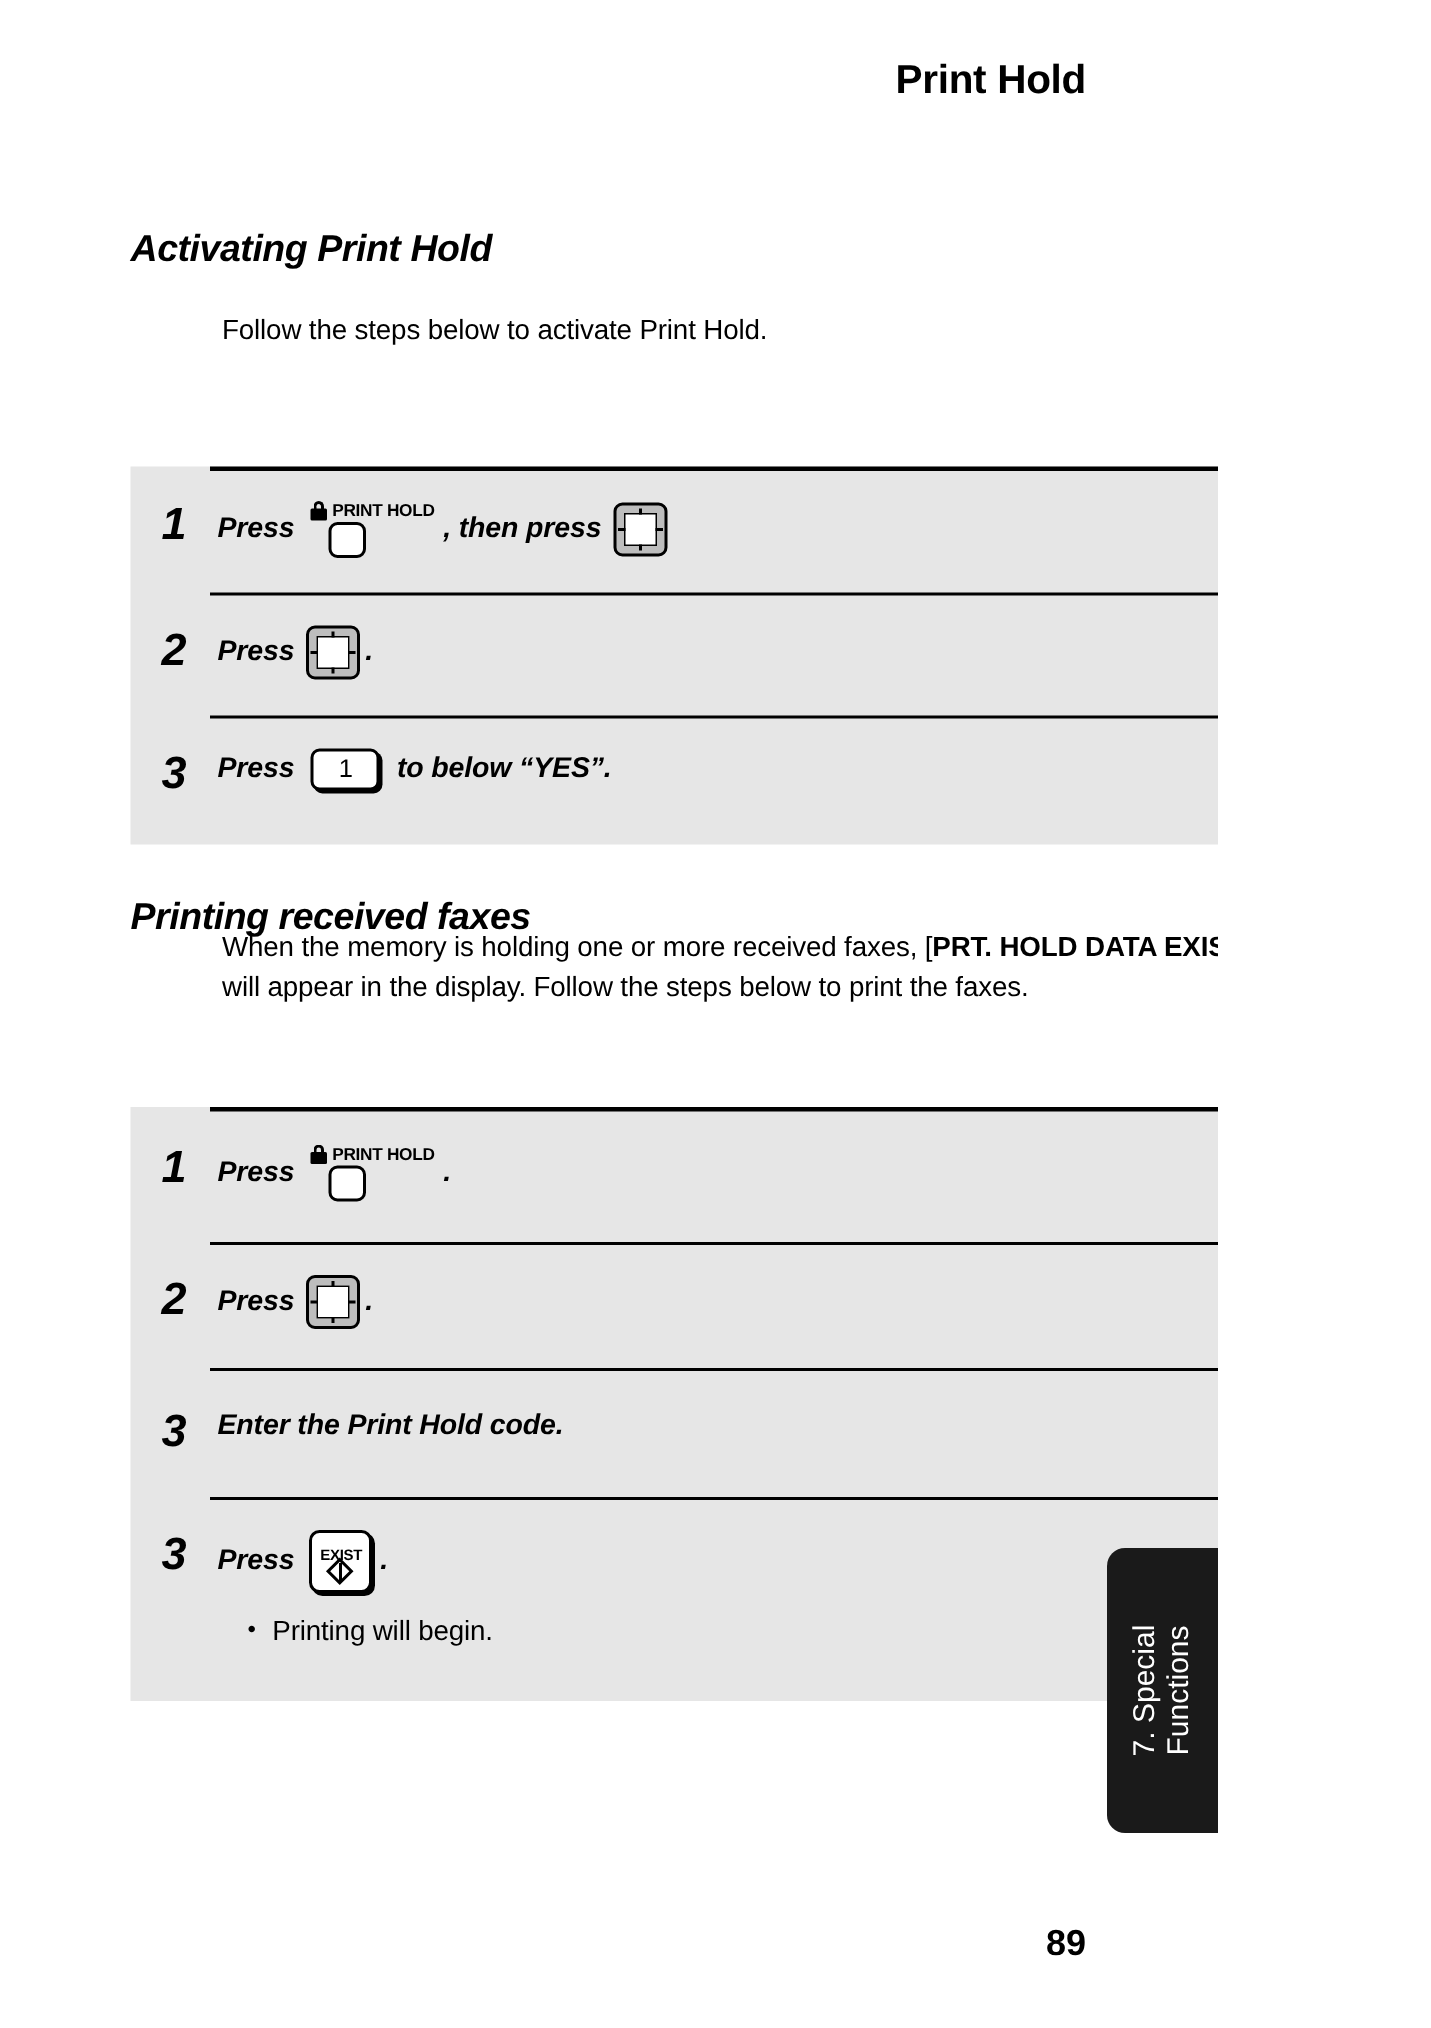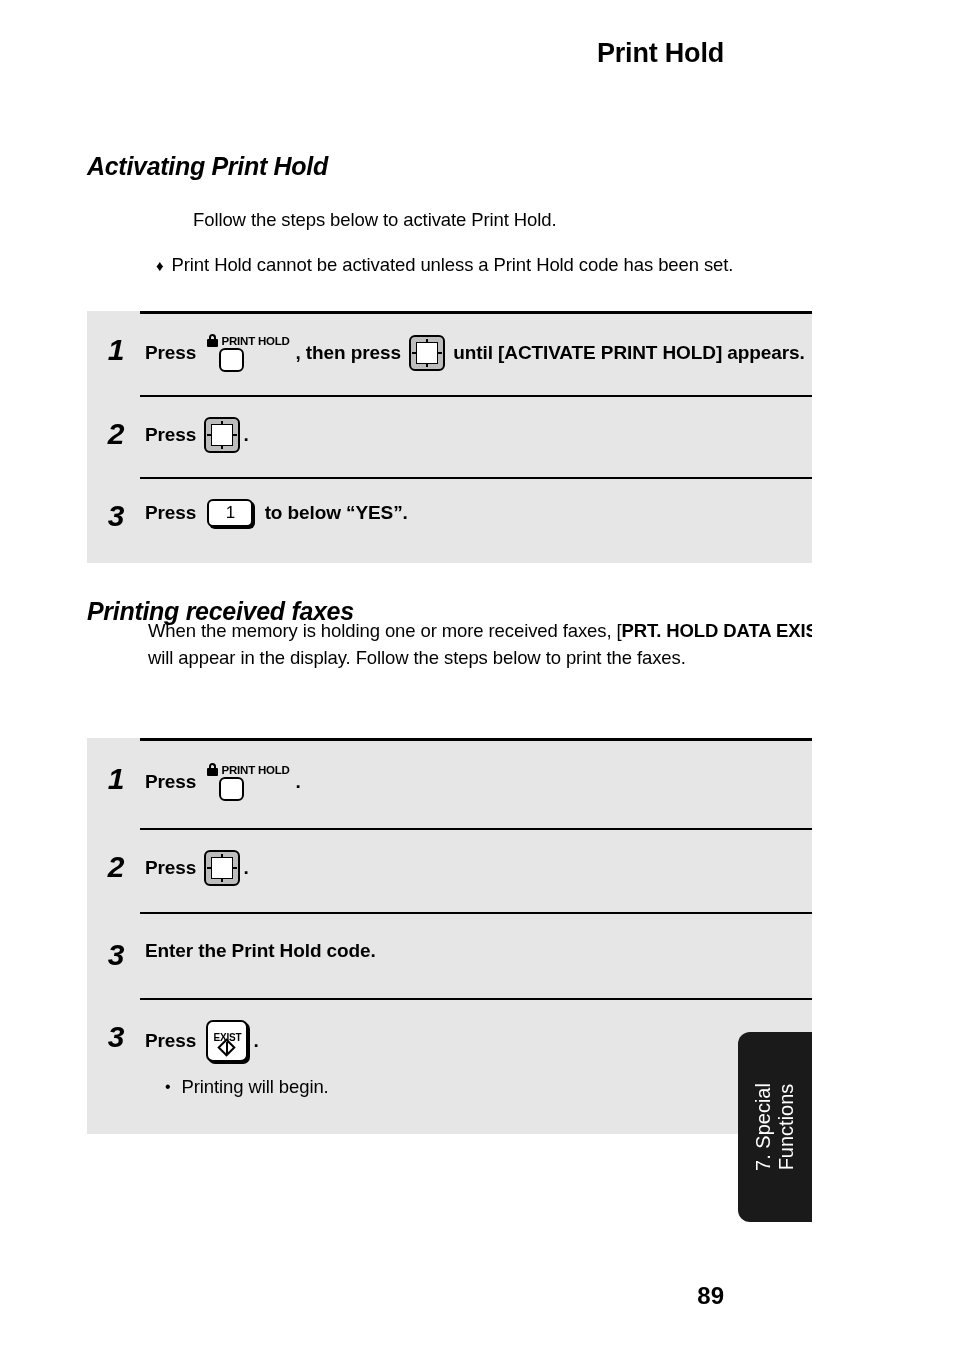--- a/index.html
+++ b/index.html
@@ -41,21 +41,21 @@
   #heading-printing  { top: 597px; }
 
   
   .intro {
     position: absolute;
     left: 148px;
     font-size: 18.5px;
     line-height: 27px;
     letter-spacing: -0.1px;
   }
-  #intro-activating { top: 206px; width: 700px; margin-left: 45px; }
+  #intro-activating { top: 206px; width: 700px; }
   #bullet-activating {
     position: absolute;
     left: 156px;
     top: 251px;
     width: 700px;
     font-size: 18.5px;
     line-height: 27px;
     letter-spacing: -0.1px;
   }
   #bullet-activating .diamond { margin-right: 8px; font-size: 15px; }
@@ -111,21 +111,21 @@
     line-height: 26px;
     letter-spacing: -0.1px;
     padding-right: 12px;
   }
   .step-line {
     display: flex;
     align-items: center;
     flex-wrap: wrap;
     min-height: 26px;
   }
-  .step-line .txt { white-space: pre; }
+  .step-line .txt { white-space: pre; font-style: italic; }
 
   
   .step-note {
     display: flex;
     align-items: flex-start;
     font-size: 18.5px;
     font-weight: normal;
     line-height: 26px;
     margin-top: 12px;
     margin-left: 20px;
@@ -307,23 +307,20 @@
 <body>
 
 <div class="page">
 
   <div class="running-head">Print Hold</div>
 
   <h2 class="section-heading" id="heading-activating">Activating Print Hold</h2>
 
   <p class="intro" id="intro-activating">Follow the steps below to activate Print Hold.</p>
 
-  <p id="bullet-activating">
-    <span class="diamond">♦</span><span>Print Hold cannot be activated unless a Print Hold code has been set.</span>
-  </p>
 
   <div class="steps" id="steps-one">
     <div class="toprule"></div>
 
     <div class="step-row" style="padding-top:22px;padding-bottom:22px;">
       <div class="step-num">1</div>
       <div class="step-body">
         <div class="step-line">
           <span class="txt">Press </span>
 
@@ -341,21 +338,20 @@
           <span class="txt">, then press </span>
 
           <span class="key key-arrow">
             <span class="bevel"></span>
             <span class="tick t"></span>
             <span class="tick b"></span>
             <span class="tick l"></span>
             <span class="tick r"></span>
           </span>
 
-          <span class="txt"> until [ACTIVATE PRINT HOLD] appears.</span>
         </div>
       </div>
     </div>
 
     <div class="step-row" style="padding-top:22px;padding-bottom:24px;">
       <div class="rule"></div>
       <div class="step-num">2</div>
       <div class="step-body">
         <div class="step-line">
           <span class="txt">Press </span>

